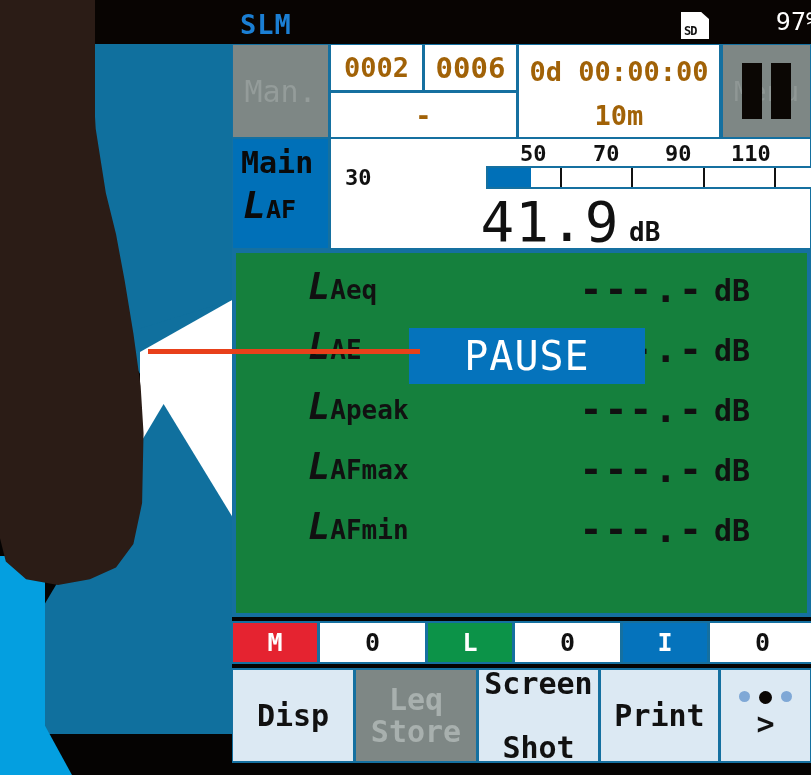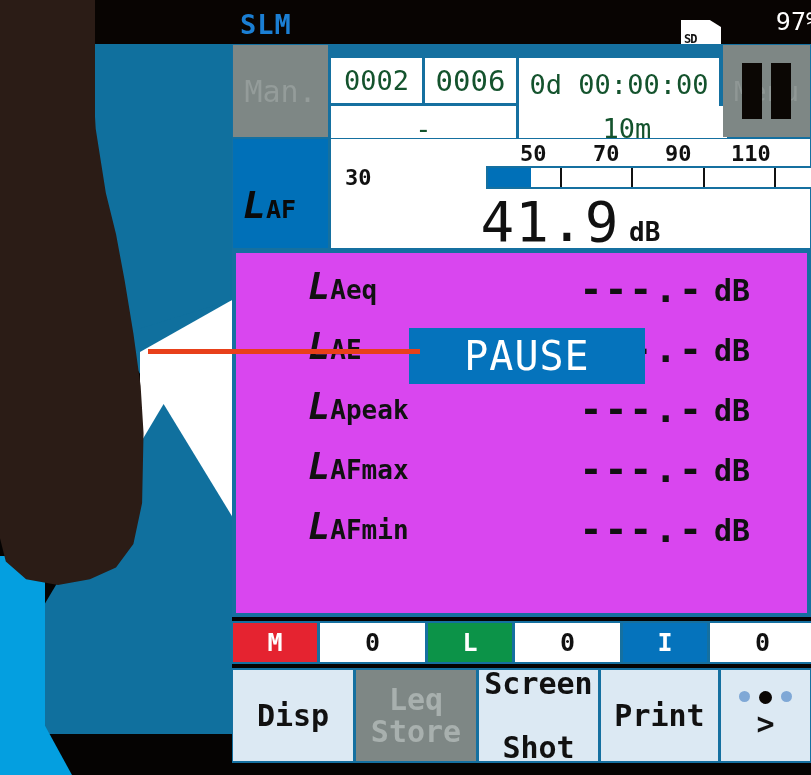--- a/index.html
+++ b/index.html
@@ -8,21 +8,21 @@
 
   #root{position:relative;width:811px;height:775px;background:#0a0604;overflow:hidden;}
 
   
   .screen{position:absolute;left:0;top:0;width:811px;height:775px;background:#050302;}
 
   
   .topbar{position:absolute;left:0;top:0;width:811px;height:44px;background:#080402;padding-left:20px;}
   .slm-title{position:absolute;left:240px;top:9px;font-size:27px;color:#1b7fd4;
              letter-spacing:1px;font-weight:bold;}
-  .sd-icon{position:absolute;left:681px;top:20px;width:40px;height:27px;background:#fff;
+  .sd-icon{position:absolute;left:681px;top:12px;width:28px;height:27px;background:#fff;
            clip-path:polygon(0 0,72% 0,100% 26%,100% 100%,0 100%);}
   .sd-icon span{position:absolute;left:3px;bottom:1px;font-size:12px;color:#111;
                 font-weight:bold;letter-spacing:-1px;}
   .battery-pct{position:absolute;right:10px;top:7px;font-size:25px;color:#fff;font-weight:normal;}
 
   
   .botbar{position:absolute;left:0;bottom:0;width:811px;height:42px;background:#080402;}
   .bat-glyph{position:absolute;left:232px;top:10px;width:56px;height:24px;}
   .bat-glyph .nub{position:absolute;left:0;top:8px;width:10px;height:8px;background:#fff;}
   .bat-glyph .body{position:absolute;left:9px;top:0;width:30px;height:24px;background:#fff;}
@@ -35,26 +35,26 @@
   .bottime{position:absolute;left:672px;top:6px;font-size:26px;color:#e9e9e9;font-weight:bold;}
 
   
   .panel{position:absolute;left:232px;top:44px;width:579px;height:689px;}
 
   
   .hdr{position:absolute;left:0;top:0;width:579px;height:94px;background:#1570a0;}
   .mode-btn{position:absolute;left:1px;top:1px;width:95px;height:92px;background:#7e8785;
             color:#949c9a;font-size:30px;display:flex;align-items:center;justify-content:center;}
   .cell{position:absolute;background:#fff;display:flex;align-items:center;justify-content:center;
-        color:#14532d;font-weight:normal;margin-top:13px;}
+        color:#a16207;font-weight:bold;}
   .c-cnt1{left:99px;top:1px;width:91px;height:45px;font-size:27px;}
   .c-cnt2{left:193px;top:1px;width:91px;height:45px;font-size:29px;}
   .c-time{left:287px;top:1px;width:200px;height:53px;font-size:27px;}
   .c-dash{left:99px;top:49px;width:185px;height:44px;font-size:27px;}
-  .c-dur{left:287px;top:49px;width:200px;height:44px;font-size:27px;padding-left:8px;}
+  .c-dur{left:287px;top:49px;width:200px;height:44px;font-size:27px;}
   .menu-btn{position:absolute;left:491px;top:1px;width:87px;height:92px;background:#7e8785;
             display:flex;align-items:center;justify-content:center;}
   .menu-btn .mlabel{position:absolute;color:#8f9795;font-size:27px;}
   .menu-btn .pbar{position:absolute;top:18px;width:20px;height:56px;background:#0b0704;}
   .menu-btn .pbar.l{left:19px;} .menu-btn .pbar.r{left:48px;}
 
   
   .mainrow{position:absolute;left:0;top:94px;width:579px;height:111px;background:#1570a0;}
   .main-lab{position:absolute;left:1px;top:1px;width:95px;height:109px;background:#0070b8;
             color:#0a0a0a;}
@@ -67,21 +67,21 @@
   .bar-frame{position:absolute;left:155px;top:27px;width:362px;height:23px;
              border:2px solid #1570a0;background:#fff;box-sizing:border-box;}
   .bar-fill{position:absolute;left:0;top:0;height:100%;background:#0070b8;}
   .tick{position:absolute;top:0;width:2px;height:100%;background:#111;}
   .bigval{position:absolute;left:0;top:50px;width:479px;text-align:center;}
   .bigval .num{font-size:56px;color:#111;letter-spacing:1px;}
   .bigval .unit{font-size:26px;color:#111;font-weight:bold;}
 
   
   .subpanel{position:absolute;left:0;top:205px;width:579px;height:368px;
-            border:4px solid #1570a0;background:#d946ef;box-sizing:border-box;padding-left:10px;}
+            border:4px solid #1570a0;background:#15803d;box-sizing:border-box;padding-left:10px;}
   .subrow{position:absolute;left:0;width:571px;height:60px;}
   .sub-lab{position:absolute;left:72px;top:2px;font-size:37px;color:#111;font-weight:bold;font-style:italic;}
   .sub-lab sub{font-size:26px;font-style:normal;vertical-align:baseline;}
   .sub-val{position:absolute;left:268px;top:4px;width:200px;text-align:right;
            font-size:38px;color:#111;font-weight:bold;letter-spacing:2px;}
   .sub-unit{position:absolute;left:478px;top:10px;font-size:30px;color:#111;font-weight:bold;}
 
   .pause-badge{position:absolute;left:173px;top:75px;width:236px;height:56px;background:#0573bc;
                color:#fff;font-size:40px;display:flex;align-items:center;justify-content:center;
                letter-spacing:1px;}
@@ -147,20 +147,21 @@
         <div class="cell c-dur">10m</div>
         <div class="menu-btn">
           <div class="mlabel">Menu</div>
           <div class="pbar l"></div>
           <div class="pbar r"></div>
         </div>
       </div>
 
       <div class="mainrow">
         <div class="main-lab">
+          <div class="t1">Main</div>
           <div class="t2">
             <span>L</span><sub>AF</sub>
           </div>
         </div>
         <div class="main-white">
           <div class="scale-lbl" style="left:14px;top:26px;">30</div>
           <div class="scale-lbl" style="left:425px;top:28px;">130</div>
           <div class="scale-lbl" style="left:189px;top:2px;">50</div>
           <div class="scale-lbl" style="left:262px;top:2px;">70</div>
           <div class="scale-lbl" style="left:334px;top:2px;">90</div>

